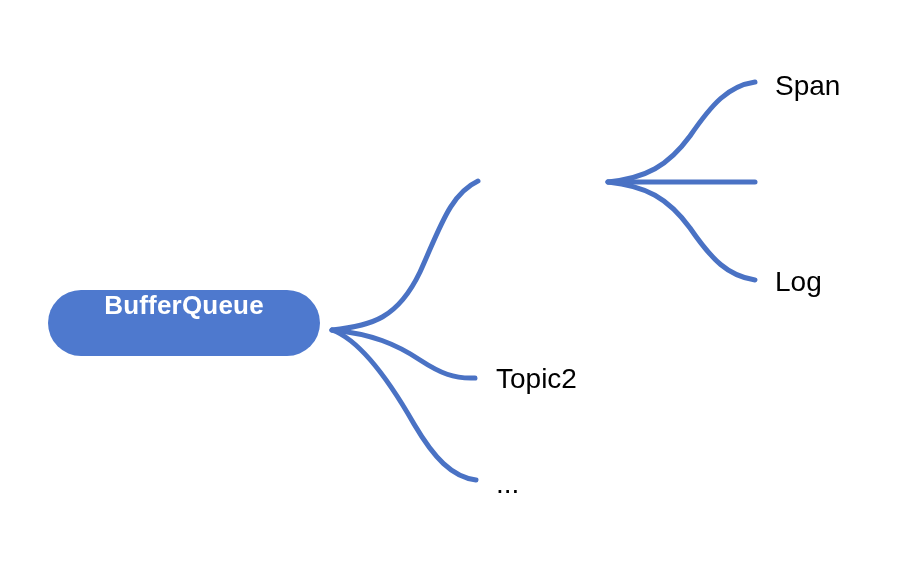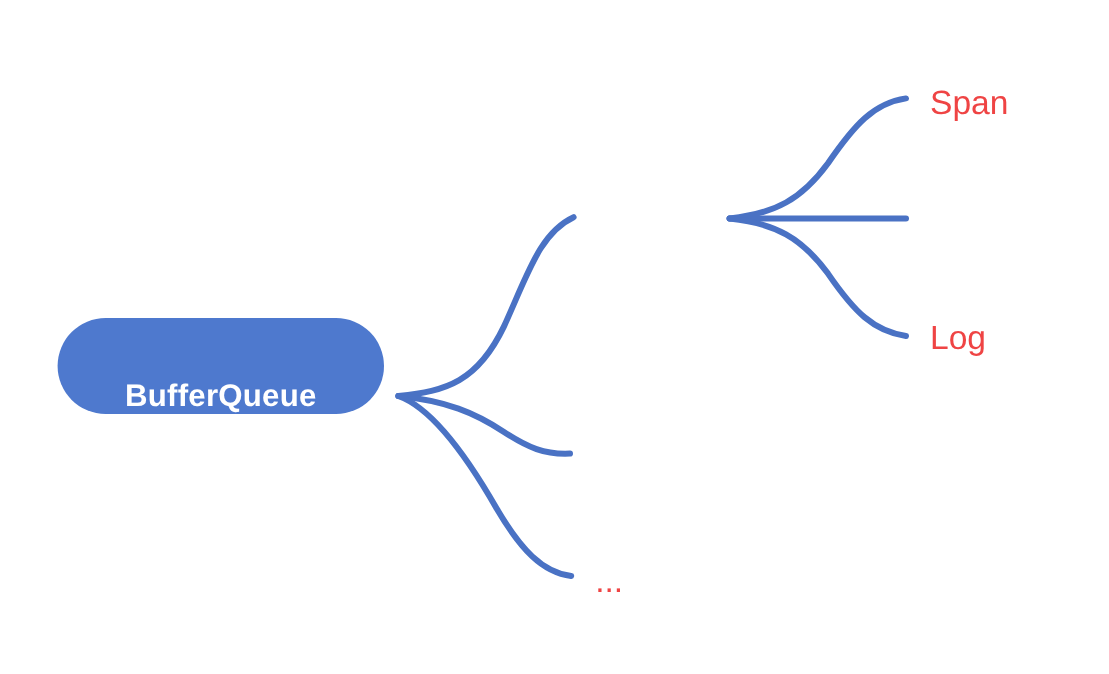--- a/index.html
+++ b/index.html
@@ -28,40 +28,40 @@
   .connector {
     fill: none;
     stroke: #4a72c4;
     stroke-width: 5;
     stroke-linecap: round;
     stroke-linejoin: round;
   }
   .root-node {
     position: absolute;
     left: 48px;
-    top: 265px;
+    top: 290px;
     width: 272px;
-    height: 80px;
+    height: 66px;
     background: #4e79ce;
     border-radius: 40px;
     display: flex;
-    align-items: flex-end;
+    align-items: flex-start;
     justify-content: center;
   }
   .root-node-label {
     color: #ffffff;
     font-size: 26px;
     font-weight: bold;
     letter-spacing: 0.2px;
     font-family: "Liberation Sans", sans-serif;
     white-space: nowrap;
   }
   .node-label {
     position: absolute;
-    color: #ef4444;
+    color: #000000;
     font-size: 28px;
     font-weight: normal;
     font-family: "Liberation Sans", sans-serif;
     white-space: nowrap;
     line-height: 1;
   }
   .label-topic1  { left: 496px; top: 167px; }
   .label-topic2  { left: 496px; top: 365px; }
   .label-ellipsis{ left: 496px; top: 470px; font-size: 28px; }
   .label-span    { left: 775px; top: 72px; }
@@ -86,20 +86,21 @@
     <path class="connector" d="M 608 182 L 755 182"></path>
 
     <path class="connector" d="M 608 182 C 646 186, 668 198, 690 228 C 712 260, 728 276, 755 280"></path>
   </svg>
 
   <div class="root-node">
     <span class="root-node-label">BufferQueue</span>
   </div>
 
 
+  <div class="node-label label-topic2">Topic2</div>
 
   <div class="node-label label-ellipsis">...</div>
 
   <div class="node-label label-span">Span</div>
 
 
   <div class="node-label label-log">Log</div>
 
 </div>
 

